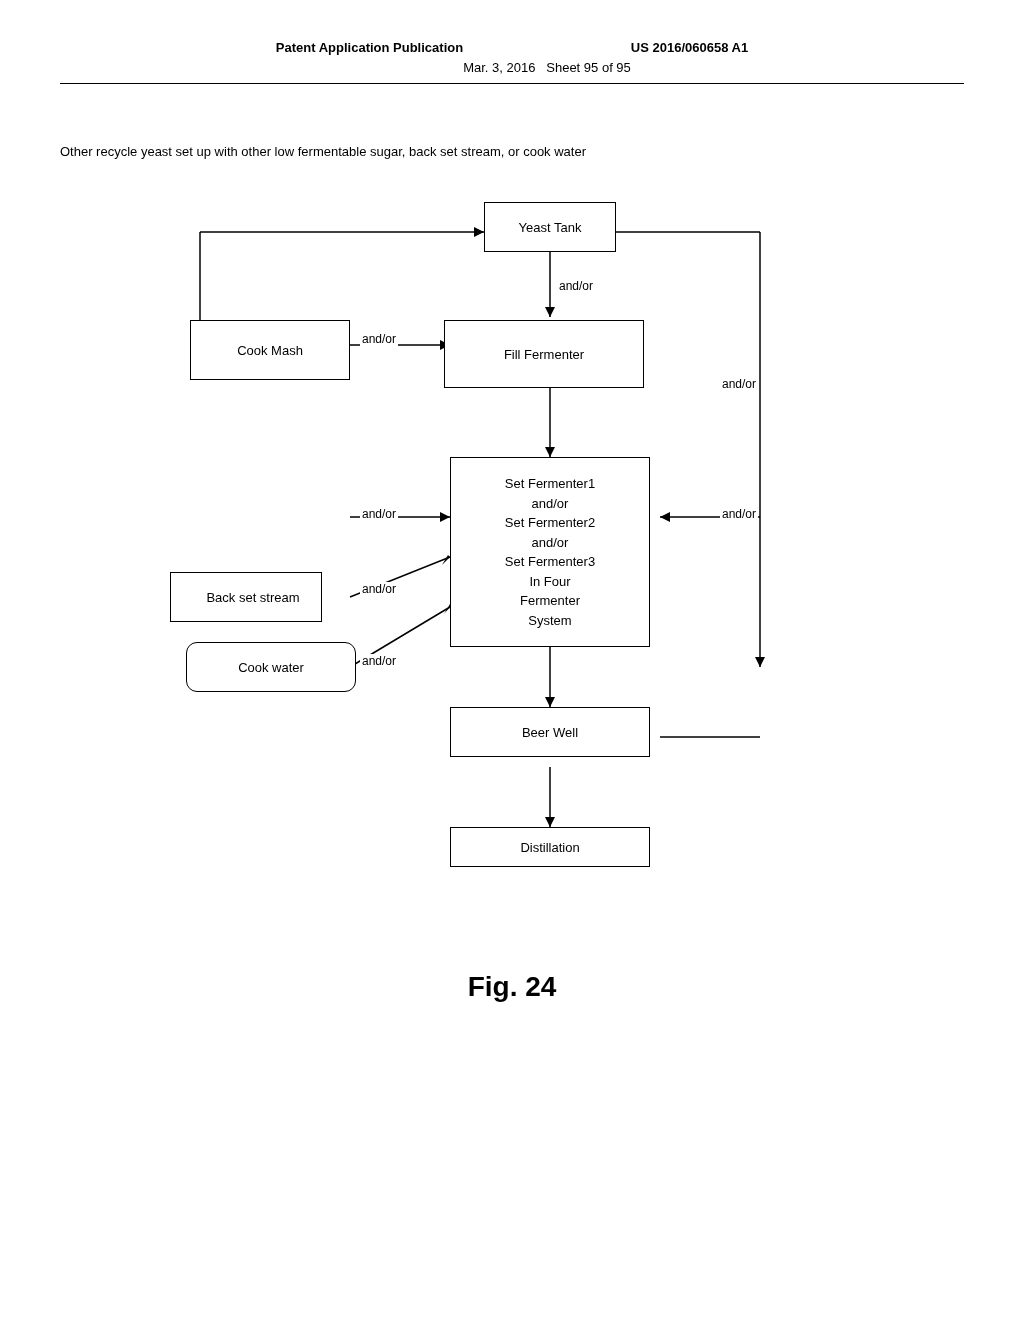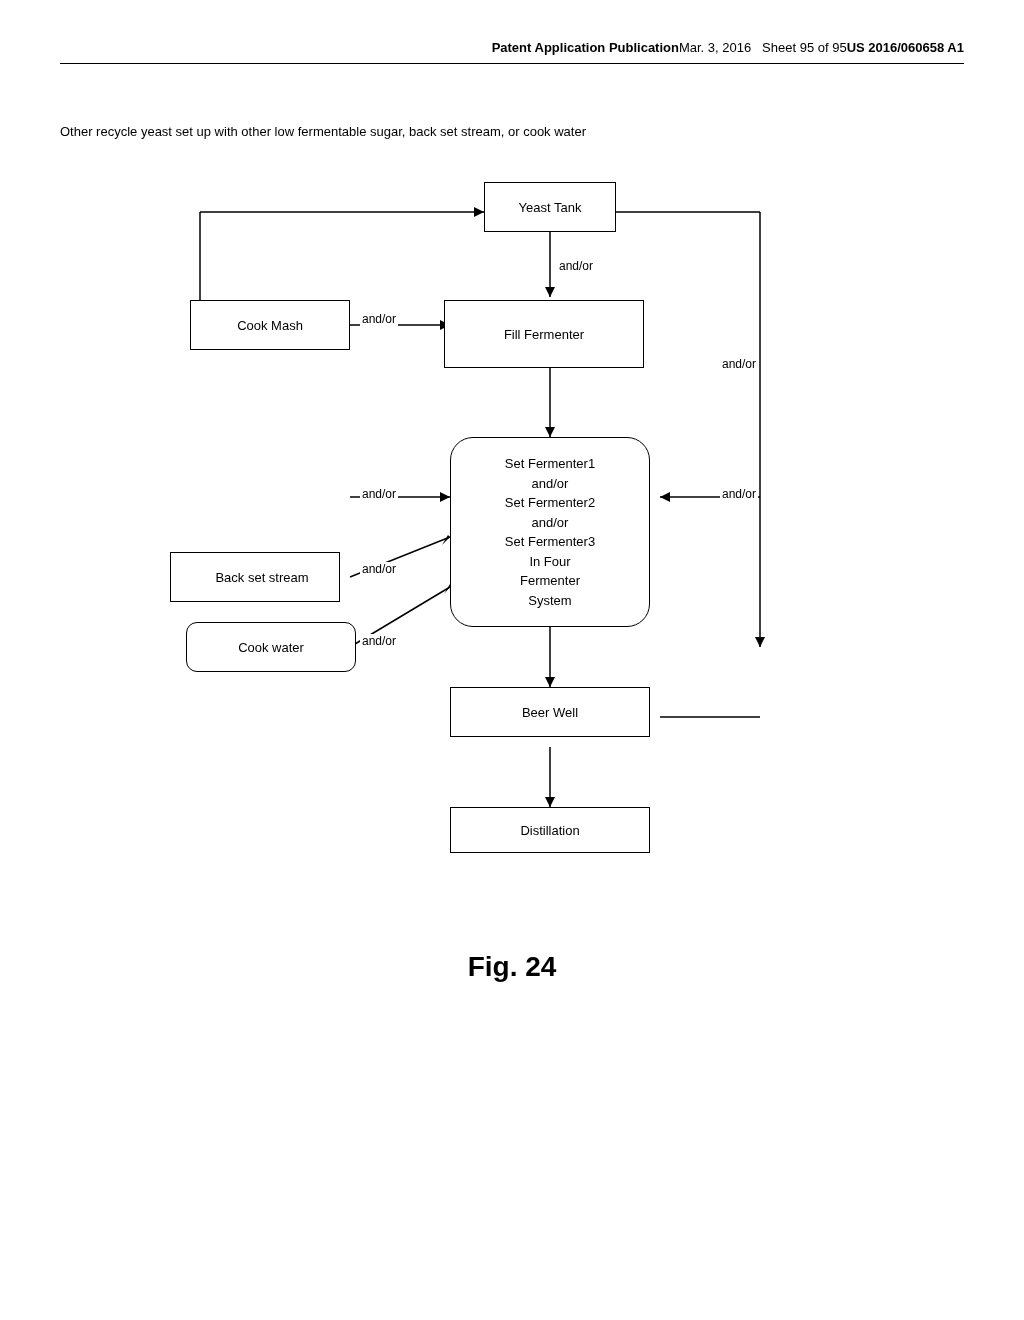--- a/index.html
+++ b/index.html
@@ -12,33 +12,34 @@
     }
     .page {
       width: 1024px;
       min-height: 1320px;
       background: #fff;
       padding: 40px 60px;
       position: relative;
     }
     .header {
       display: flex;
-      justify-content: flex-end;
+      justify-content: center;
       align-items: flex-start;
       border-bottom: 1px solid #000;
       padding-bottom: 8px;
       margin-bottom: 40px;
     }
     .header-left {
       font-size: 13px;
       font-weight: bold;
     }
     .header-center {
       font-size: 13px;
       text-align: center;
+      margin-top: 20px;
     }
     .header-right {
       font-size: 13px;
       font-weight: bold;
     }
     .description {
       font-size: 13px;
       margin-bottom: 18px;
       margin-top: 60px;
     }
@@ -137,65 +138,65 @@
       <polygon points="490,650 485,640 495,640" fill="#000"></polygon>
 
     </svg>
 
     <div class="box" style="left:424px; top:25px; width:132px; height:50px;">
       <span>Yeast Tank</span>
     </div>
 
     <span class="label-text" style="left:497px; top:102px; font-size:12px;">and/or</span>
 
-    <div class="box" style="left:130px; top:143px; width:160px; height:50px;">
+    <div class="box" style="left:130px; top:143px; width:160px; height:60px;">
       <span>Cook Mash</span>
     </div>
 
     <span class="label-text" style="left:300px; top:155px; font-size:12px;">and/or</span>
 
     <div class="box" style="left:384px; top:143px; width:200px; height:68px;justify-content:center;">
       <span>Fill Fermenter</span>
     </div>
 
     <span class="label-text" style="left:660px; top:200px; font-size:12px;">and/or</span>
 
 
     <span class="label-text" style="left:300px; top:330px; font-size:12px;">and/or</span>
 
-    <div class="box" style="left:390px; top:280px; width:200px; height:190px;border-radius:23px;">
+    <div class="box" style="left:390px; top:280px; width:200px; height:190px;">
       <span style="white-space:pre-line; line-height:1.5;">Set Fermenter1
 and/or
 Set Fermenter2
 and/or
 Set Fermenter3
 In Four
 Fermenter
 System</span>
     </div>
 
-    <div class="box" style="left:110px; top:395px; width:170px; height:50px;padding-left:22px;">
+    <div class="box" style="left:110px; top:395px; width:152px; height:50px;padding-left:22px;">
       <span>Back set stream</span>
     </div>
 
     <span class="label-text" style="left:300px; top:405px; font-size:12px;">and/or</span>
 
     <div class="box" style="left:126px; top:465px; width:170px; height:50px;border-radius:11px;">
       <span>Cook water</span>
     </div>
 
     <span class="label-text" style="left:300px; top:477px; font-size:12px;">and/or</span>
 
     <span class="label-text" style="left:660px; top:330px; font-size:12px;">and/or</span>
 
     <div class="box" style="left:390px; top:530px; width:200px; height:50px;">
       <span>Beer Well</span>
     </div>
 
-    <div class="box" style="left:390px; top:650px; width:200px; height:46px;">
+    <div class="box" style="left:390px; top:650px; width:200px; height:40px;">
       <span>Distillation</span>
     </div>
 
   </div>
 
   <div class="fig-caption">Fig. 24</div>
 
 </div>
 
 </body></html>

